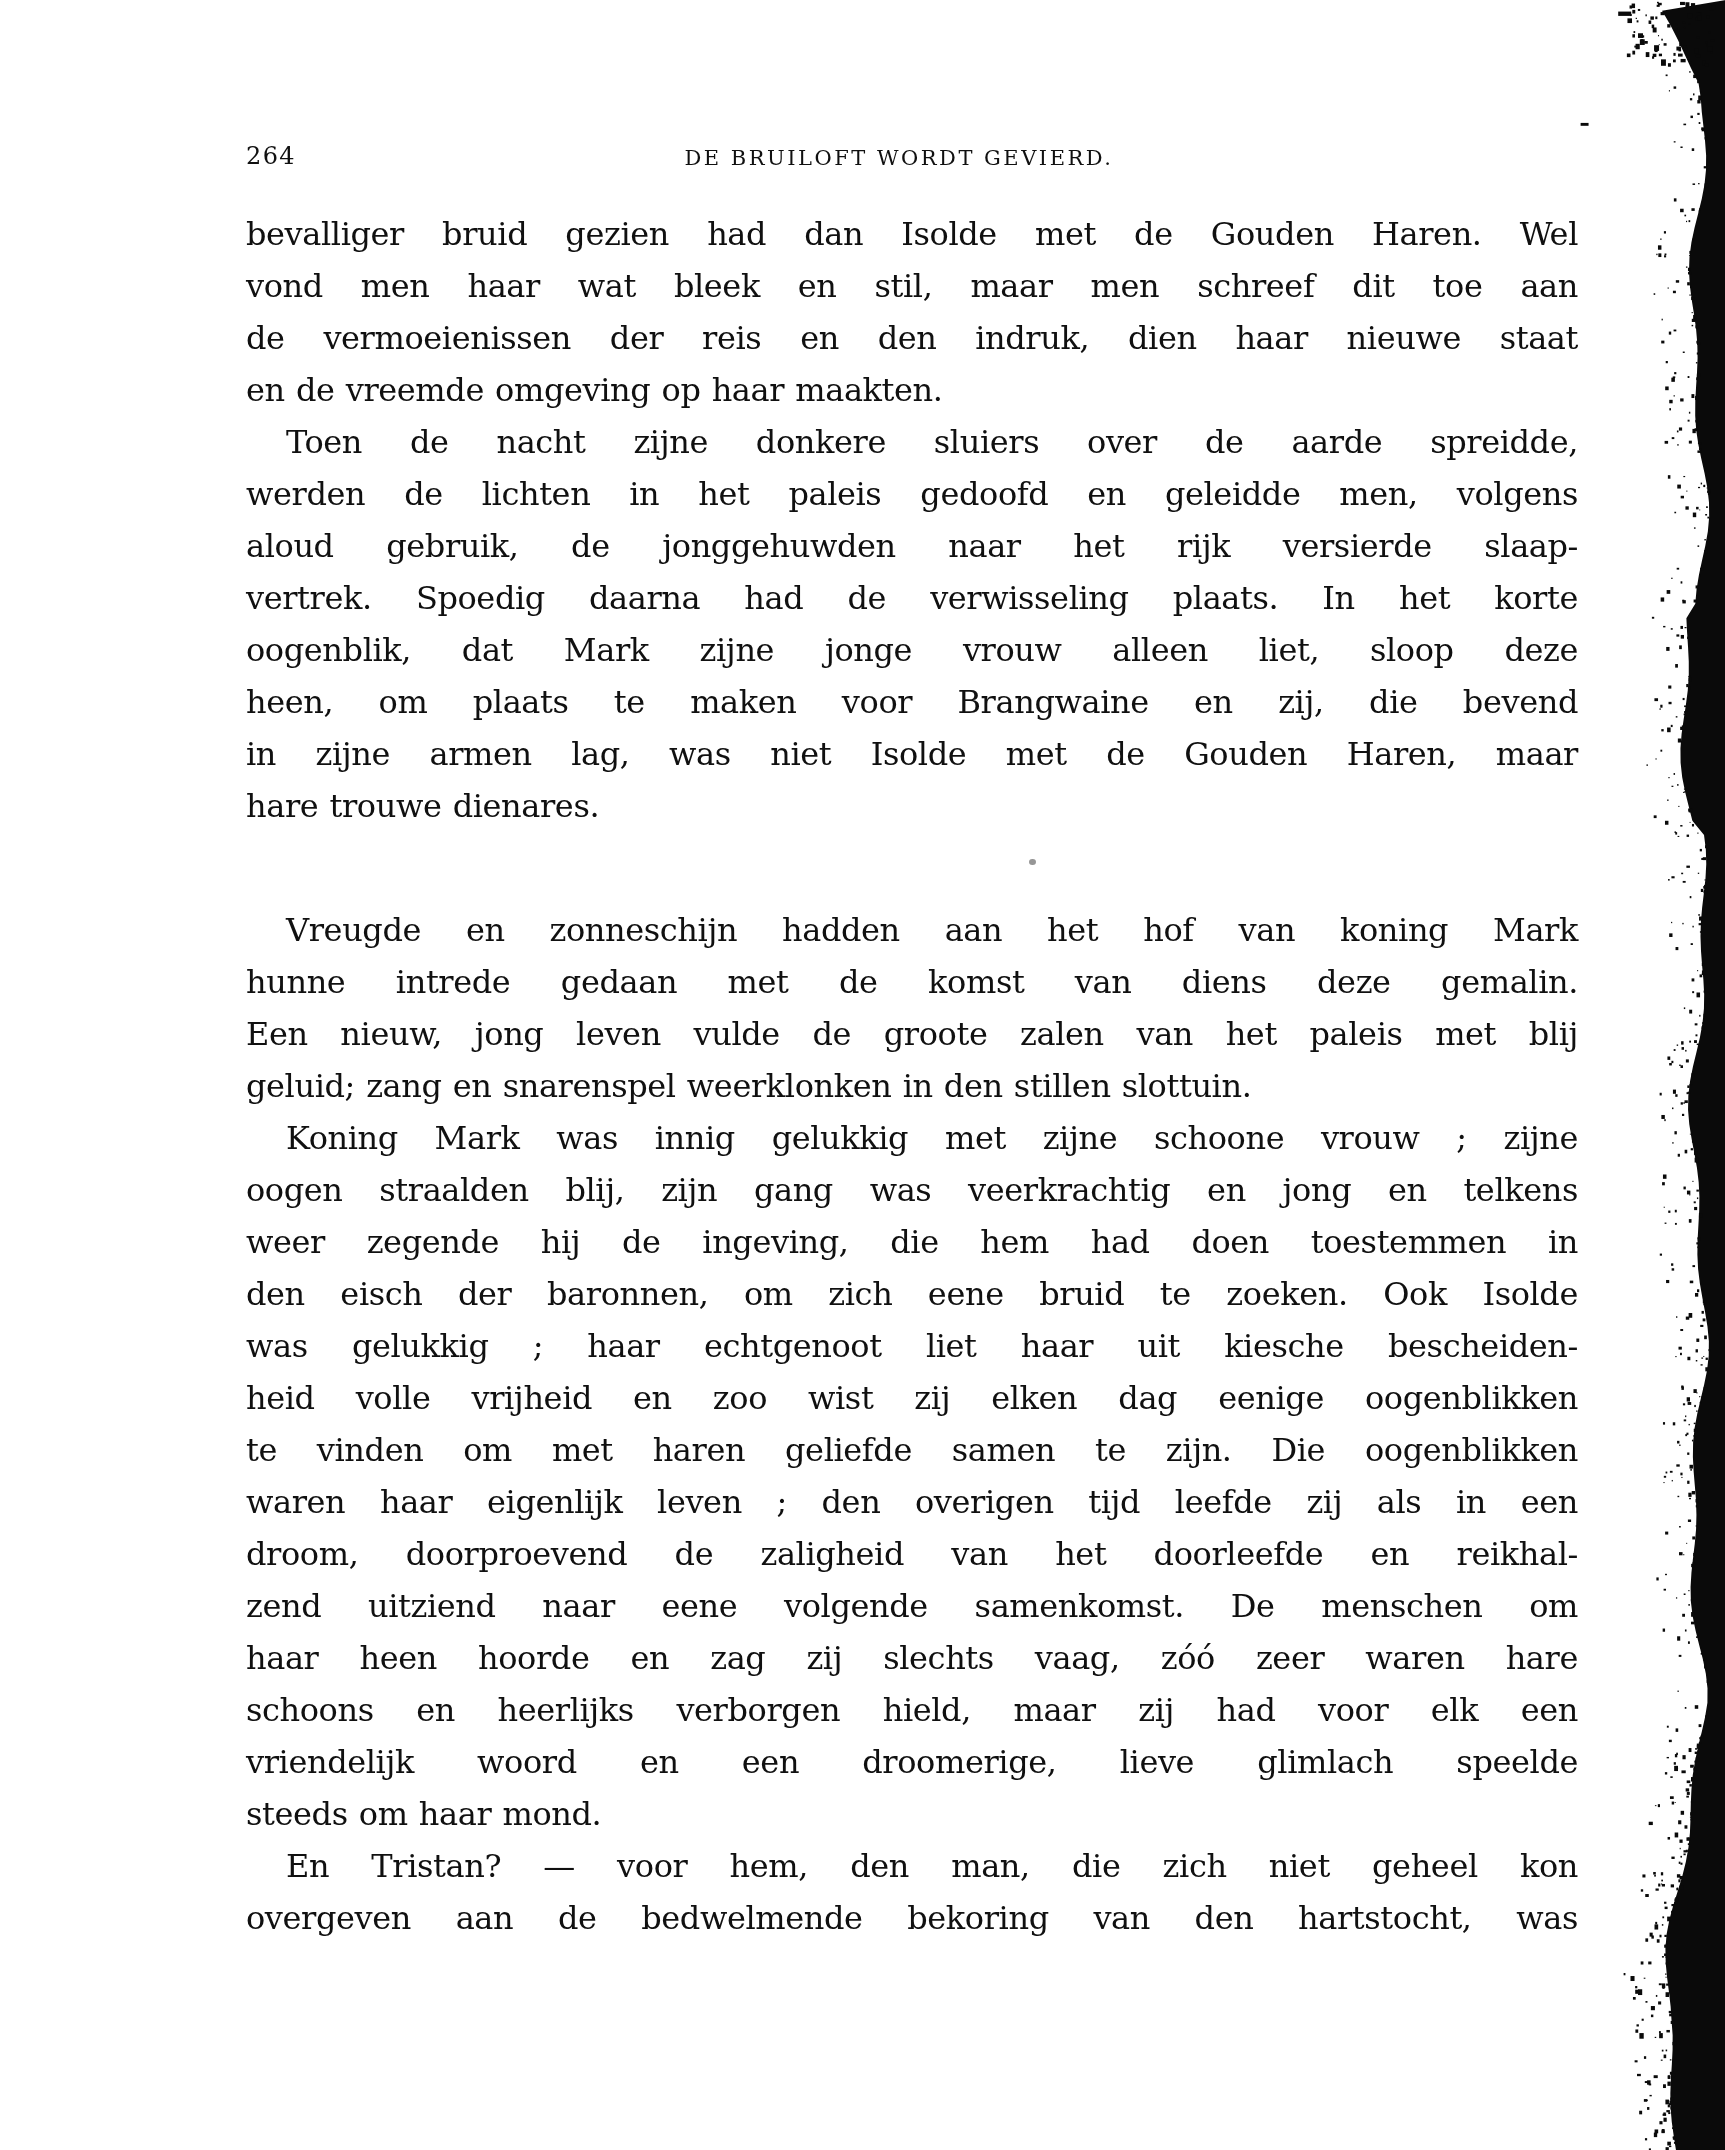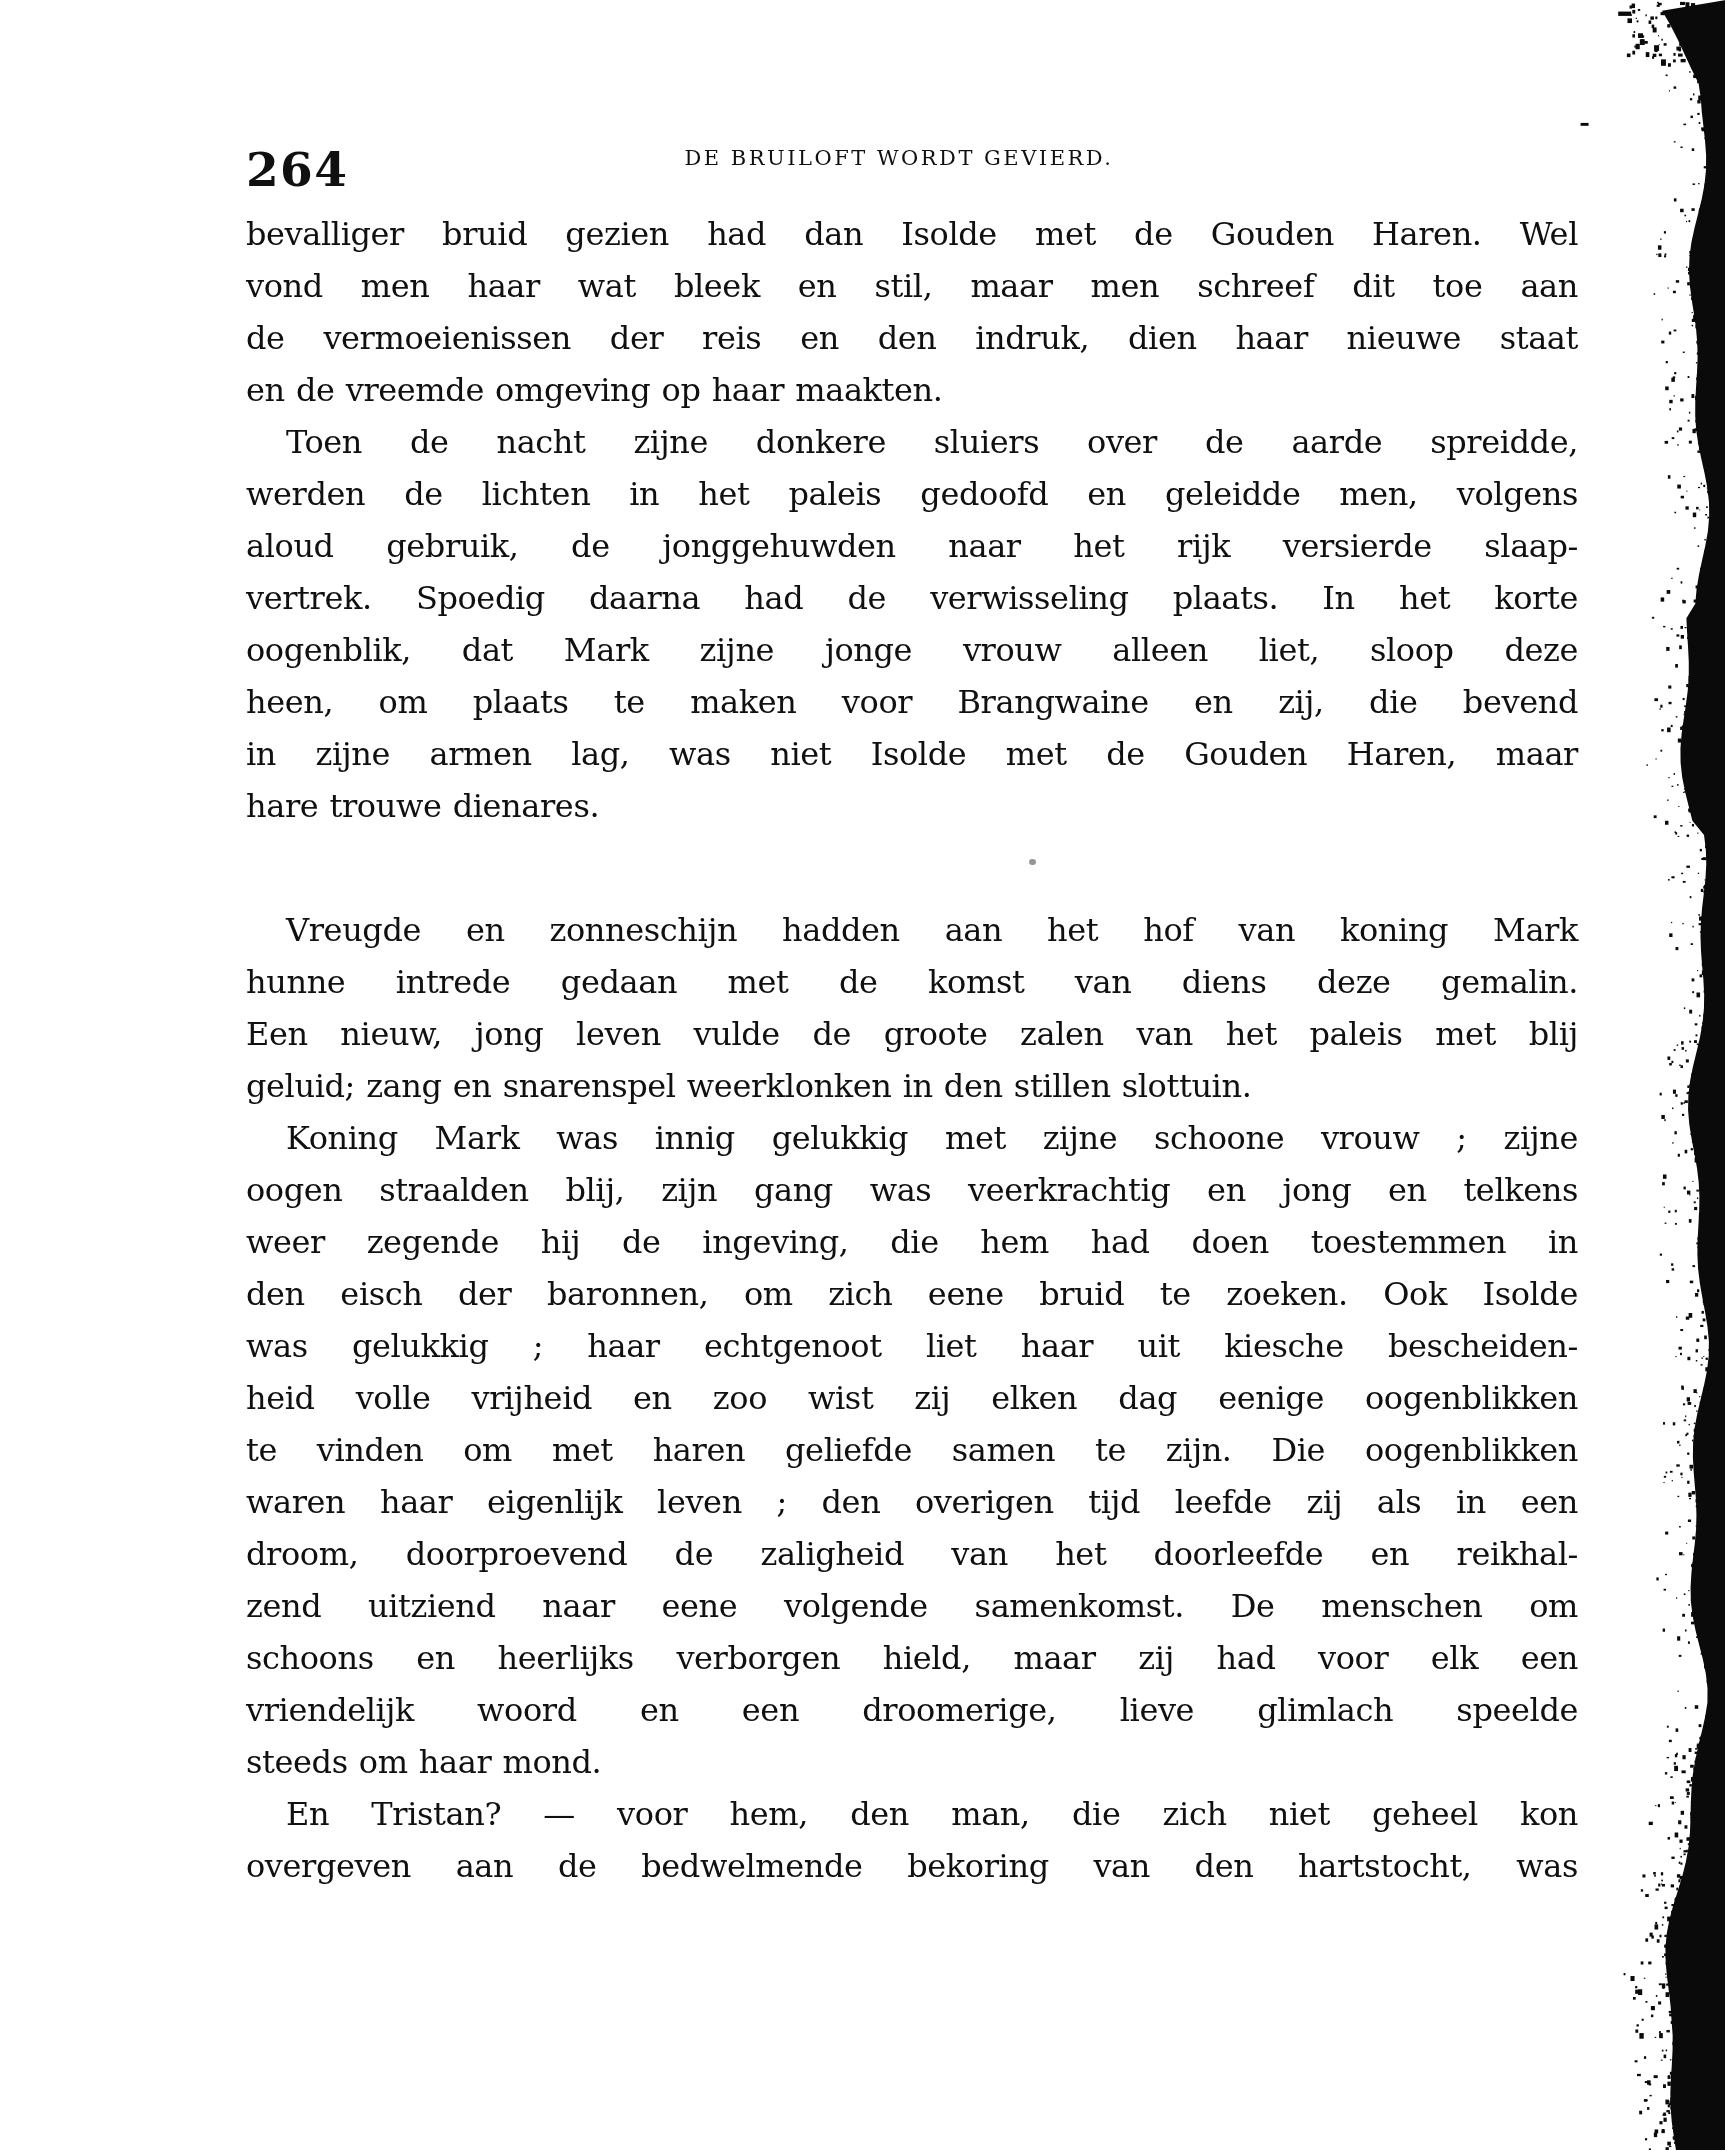--- a/index.html
+++ b/index.html
@@ -16,24 +16,23 @@
     height: 2151px;
     background: #ffffff;
     font-family: "DejaVu Serif", "Liberation Serif", serif;
     color: #101010;
   }
   
   #page-number {
     position: absolute;
     left: 246px;
     top: 142px;
-    font-size: 47px;
+    font-size: 24px;
     letter-spacing: 1.4px;
     color: #101010;
-    font-weight: bold;
   }
   #running-title {
     position: absolute;
     left: 599px;
     top: 146px;
     width: 600px;
     text-align: center;
     font-size: 21px;
     letter-spacing: 2.5px;
     white-space: nowrap;
@@ -118,20 +117,21 @@
         <div class="line indent">Koning Mark was innig gelukkig met zijne schoone vrouw ; zijne</div>
         <div class="line">oogen straalden blij, zijn gang was veerkrachtig en jong en telkens</div>
         <div class="line">weer zegende hij de ingeving, die hem had doen toestemmen in</div>
         <div class="line">den eisch der baronnen, om zich eene bruid te zoeken. Ook Isolde</div>
         <div class="line">was gelukkig ; haar echtgenoot liet haar uit kiesche bescheiden-</div>
         <div class="line">heid volle vrijheid en zoo wist zij elken dag eenige oogenblikken</div>
         <div class="line">te vinden om met haren geliefde samen te zijn. Die oogenblikken</div>
         <div class="line">waren haar eigenlijk leven ; den overigen tijd leefde zij als in een</div>
         <div class="line">droom, doorproevend de zaligheid van het doorleefde en reikhal-</div>
         <div class="line">zend uitziend naar eene volgende samenkomst. De menschen om</div>
+        <div class="line">haar heen hoorde en zag zij slechts vaag, zóó zeer waren hare</div>
         <div class="line">schoons en heerlijks verborgen hield, maar zij had voor elk een</div>
         <div class="line">vriendelijk woord en een droomerige, lieve glimlach speelde</div>
         <div class="line last">steeds om haar mond.</div>
       </div>
       <div class="paragraph">
         <div class="line indent">En Tristan? — voor hem, den man, die zich niet geheel kon</div>
         <div class="line">overgeven aan de bedwelmende bekoring van den hartstocht, was</div>
       </div>
     </div>
 

